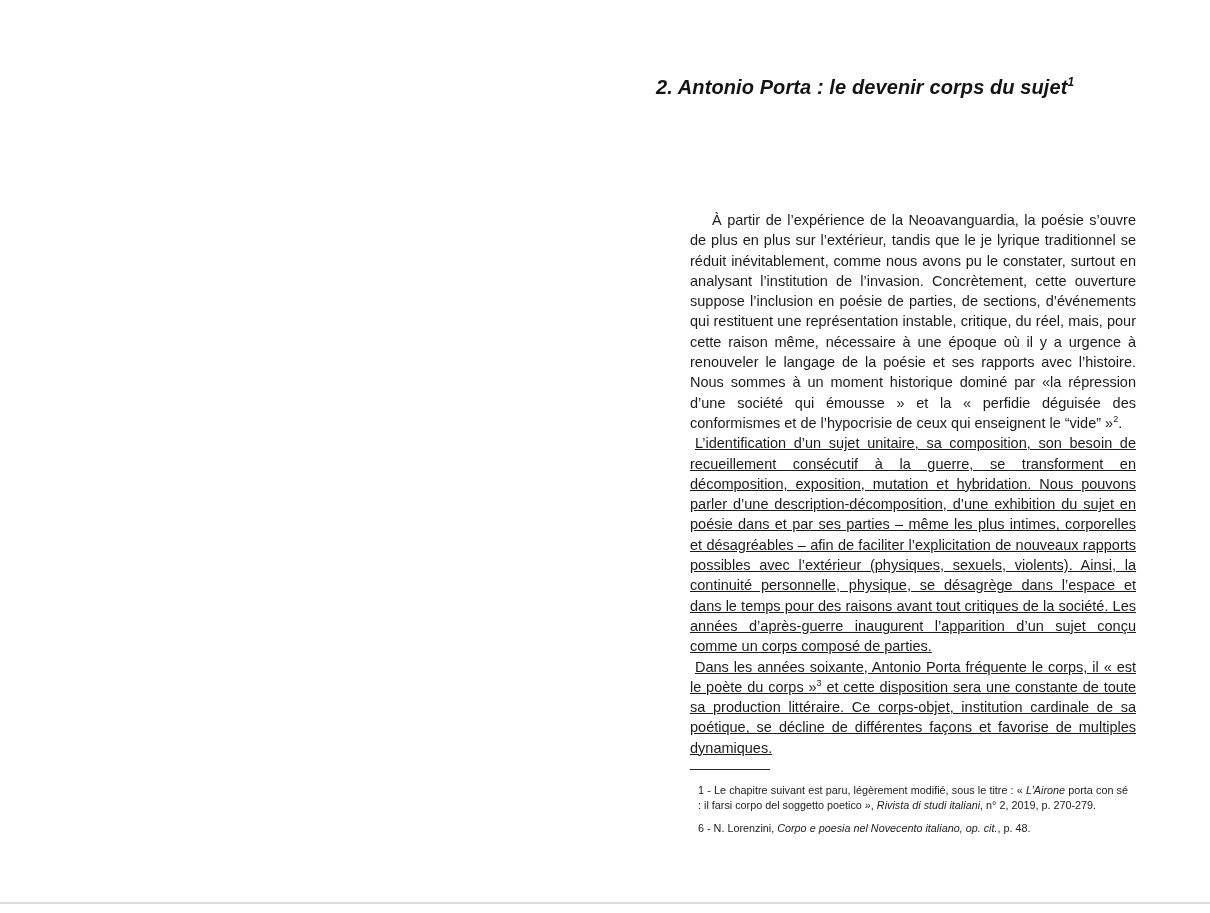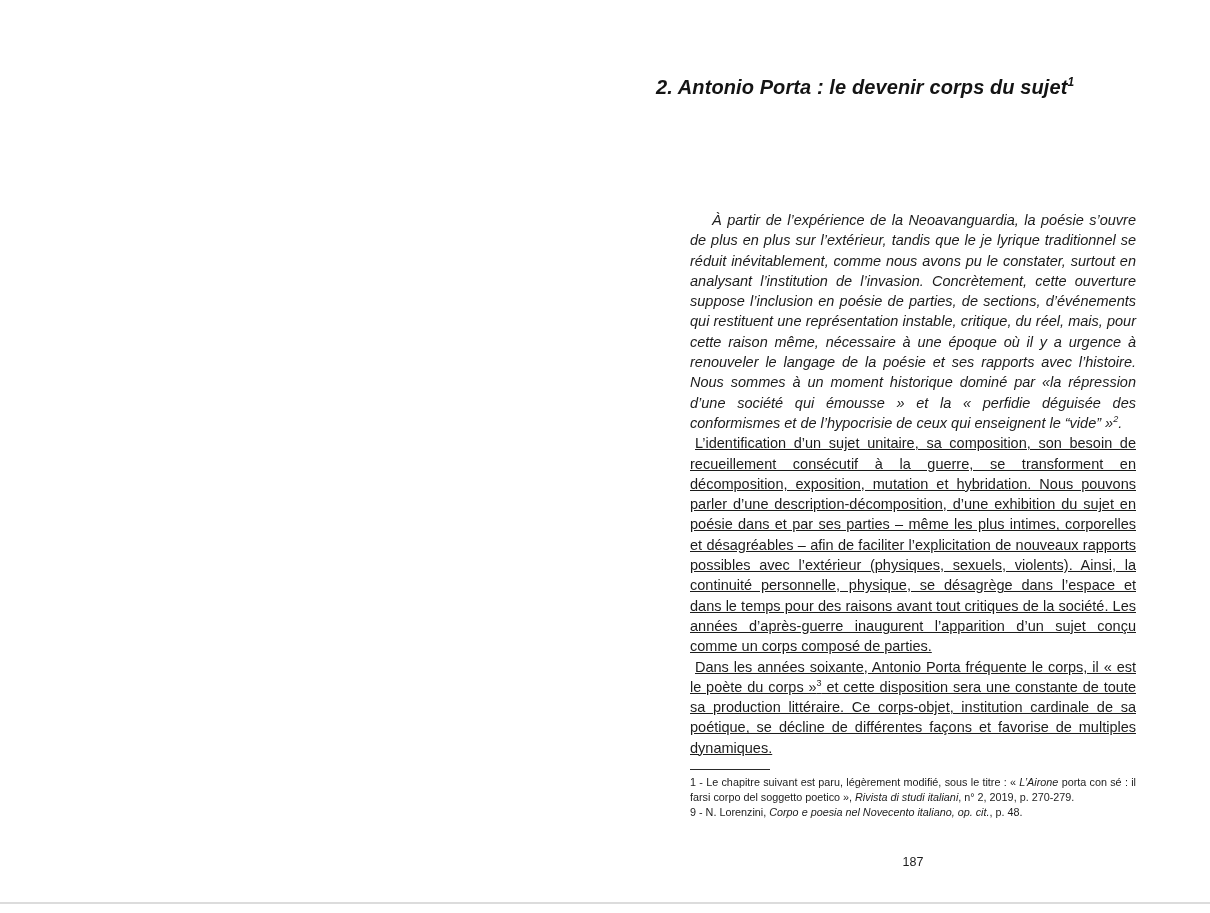--- a/index.html
+++ b/index.html
@@ -32,21 +32,21 @@
     position: absolute;
     left: 690px;
     top: 210px;
     width: 446px;
     font-size: 14.5px;
     line-height: 20.3px;
     text-align: justify;
     color: #1c1c1c;
   }
   .body-text p { margin: 0; }
-  p.indent-lg { text-indent: 22px; font-style: italic; }
+  p.indent-lg { text-indent: 22px; }
   p.indent-sm { text-indent: 5px; text-decoration: underline; }
   sup {
     font-size: 0.62em;
     vertical-align: super;
     line-height: 0;
   }
   .fn-rule {
     position: absolute;
     left: 690px;
     top: 769px;
@@ -57,21 +57,21 @@
   .footnotes {
     position: absolute;
     left: 690px;
     top: 775px;
     width: 446px;
     font-size: 10.8px;
     line-height: 15.2px;
     text-align: justify;
     color: #1c1c1c;
   }
-  .footnotes p { margin: 0; }
+  .footnotes p { margin: 8px; }
   .page-number {
     position: absolute;
     left: 690px;
     top: 855px;
     width: 446px;
     text-align: center;
     font-size: 12.5px;
     color: #1c1c1c;
   }
   .page-edge {
@@ -93,20 +93,19 @@
   <div class="body-text">
     <p class="indent-lg"><span>À partir de l’expérience de la Neoavanguardia, la poésie s’ouvre de plus en plus sur l’extérieur, tandis que le je lyrique traditionnel se réduit inévitablement, comme nous avons pu le constater, surtout en analysant l’institution de l’invasion. Concrètement, cette ouverture suppose l’inclusion en poésie de parties, de sections, d’événements qui restituent une représentation instable, critique, du réel, mais, pour cette raison même, nécessaire à une époque où il y a urgence à renouveler le langage de la poésie et ses rapports avec l’histoire. Nous sommes à un moment historique dominé par «la répression d’une société qui émousse » et la « perfidie déguisée des conformismes et de l’hypocrisie de ceux qui enseignent le “vide” »</span><sup>2</sup><span>.</span></p>
     <p class="indent-sm"><span>L’identification d’un sujet unitaire, sa composition, son besoin de recueillement consécutif à la guerre, se transforment en décomposition, exposition, mutation et hybridation. Nous pouvons parler d’une description-décomposition, d’une exhibition du sujet en poésie dans et par ses parties – même les plus intimes, corporelles et désagréables – afin de faciliter l’explicitation de nouveaux rapports possibles avec l’extérieur (physiques, sexuels, violents). Ainsi, la continuité personnelle, physique, se désagrège dans l’espace et dans le temps pour des raisons avant tout critiques de la société. Les années d’après-guerre inaugurent l’apparition d’un sujet conçu comme un corps composé de parties.</span></p>
     <p class="indent-sm"><span>Dans les années soixante, Antonio Porta fréquente le corps, il « est le poète du corps »</span><sup>3</sup><span> et cette disposition sera une constante de toute sa production littéraire. Ce corps-objet, institution cardinale de sa poétique, se décline de différentes façons et favorise de multiples dynamiques.</span></p>
   </div>
 
   <div class="fn-rule"></div>
 
   <div class="footnotes">
     <p><span>1 - Le chapitre suivant est paru, légèrement modifié, sous le titre : « </span><i>L’Airone</i><span> porta con sé : il farsi corpo del soggetto poetico », </span><i>Rivista di studi italiani</i><span>, n° 2, 2019, p. 270-279.</span></p>
-    <p><span>9 - N. Lorenzini, </span><i>Corpo e poesia nel Novecento italiano, op. cit.</i><span>, p. 48.</span></p>
+    <p><span>6 - N. Lorenzini, </span><i>Corpo e poesia nel Novecento italiano, op. cit.</i><span>, p. 48.</span></p>
   </div>
 
-  <div class="page-number">187</div>
 
   <div class="page-edge"></div>
 
 </div>
 
 </body></html>

